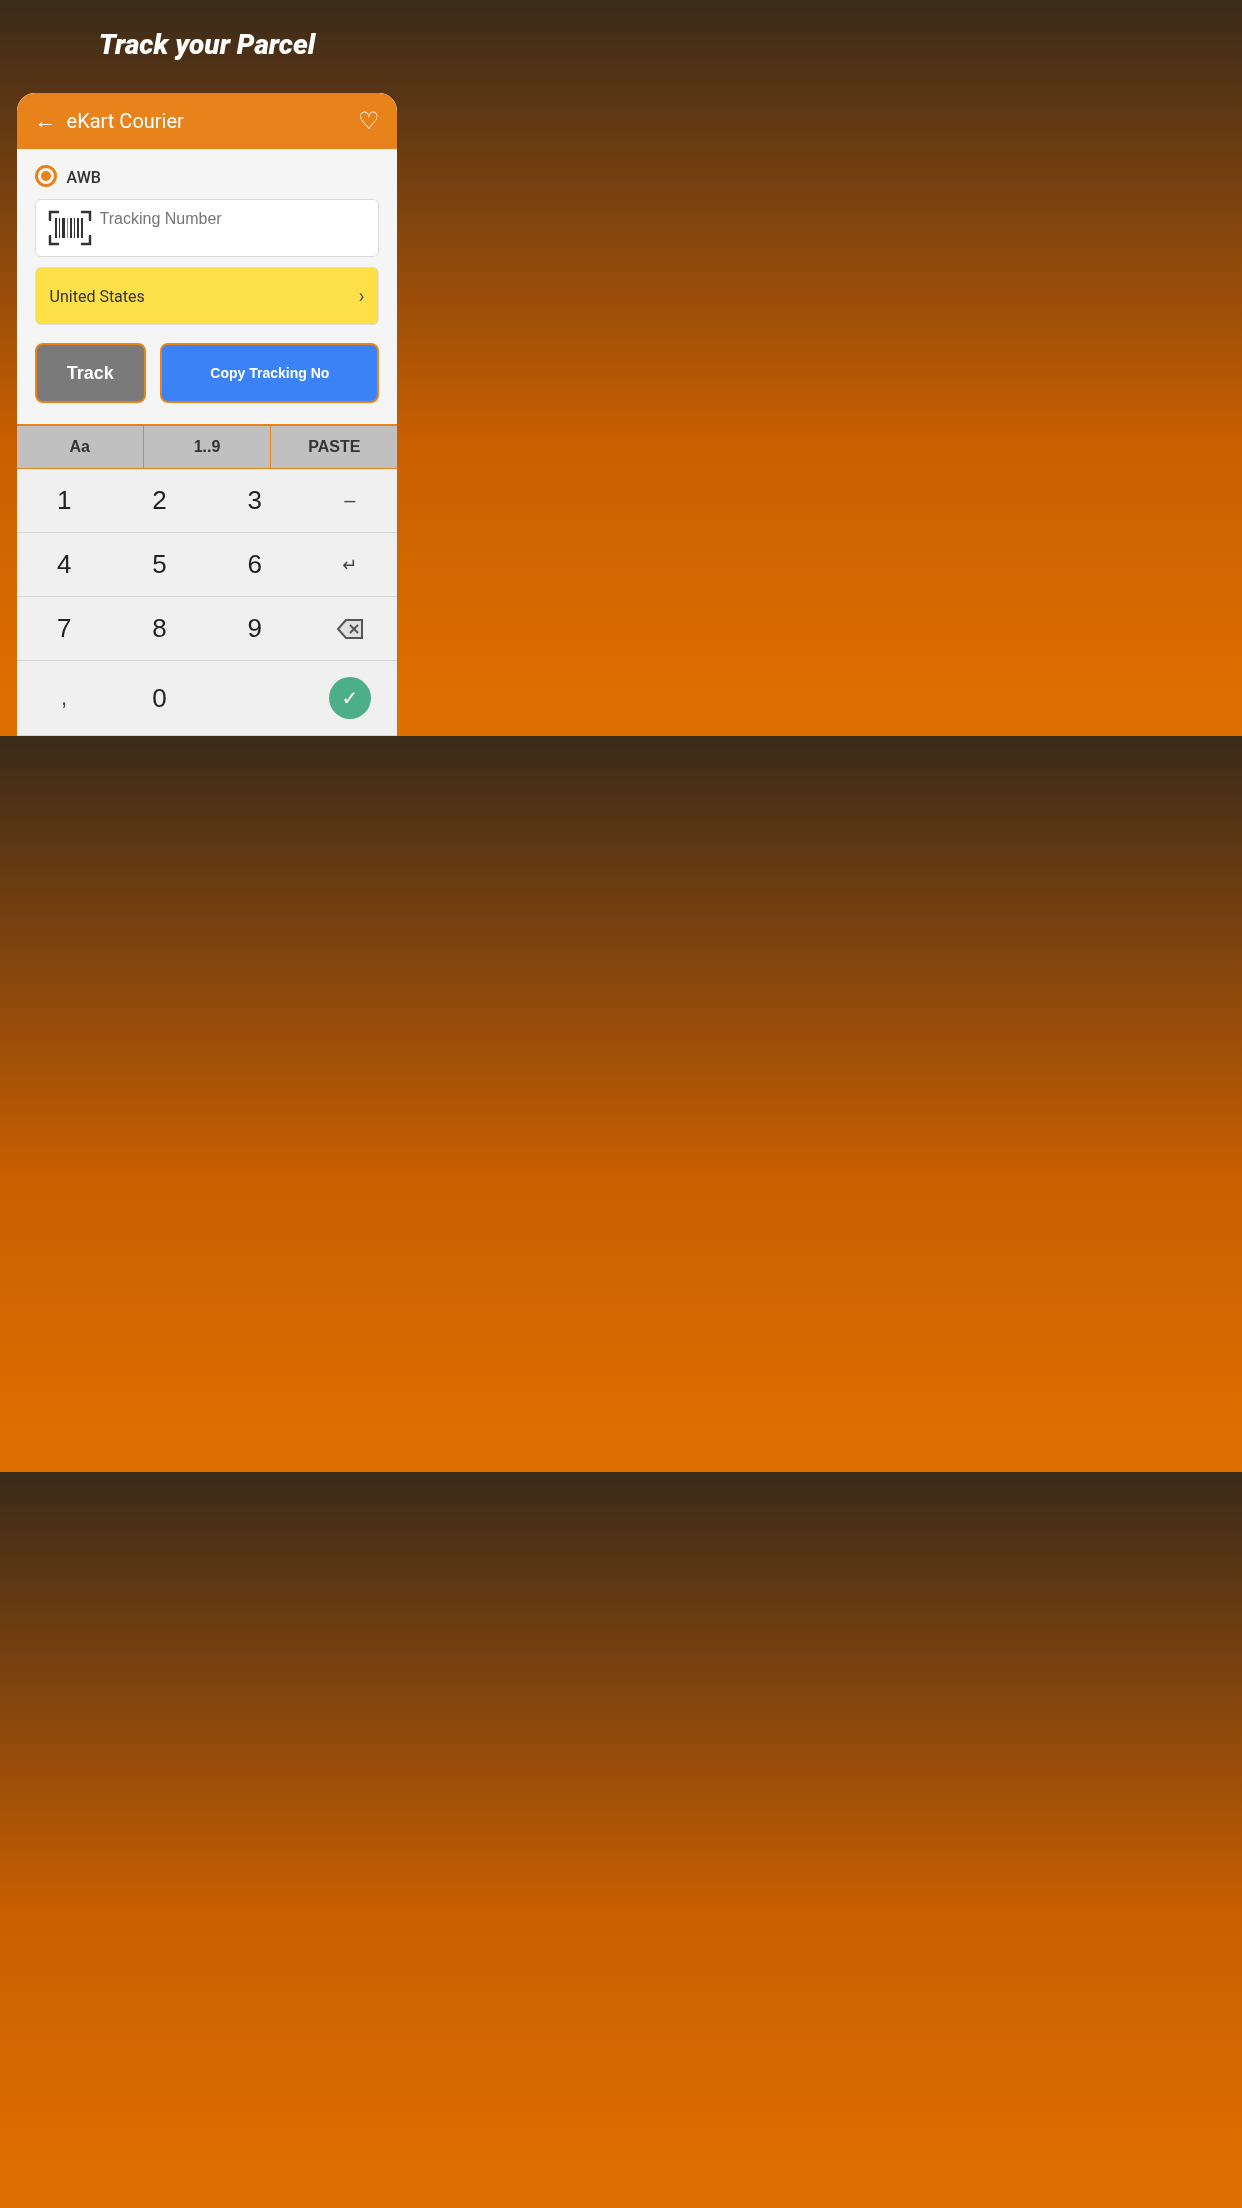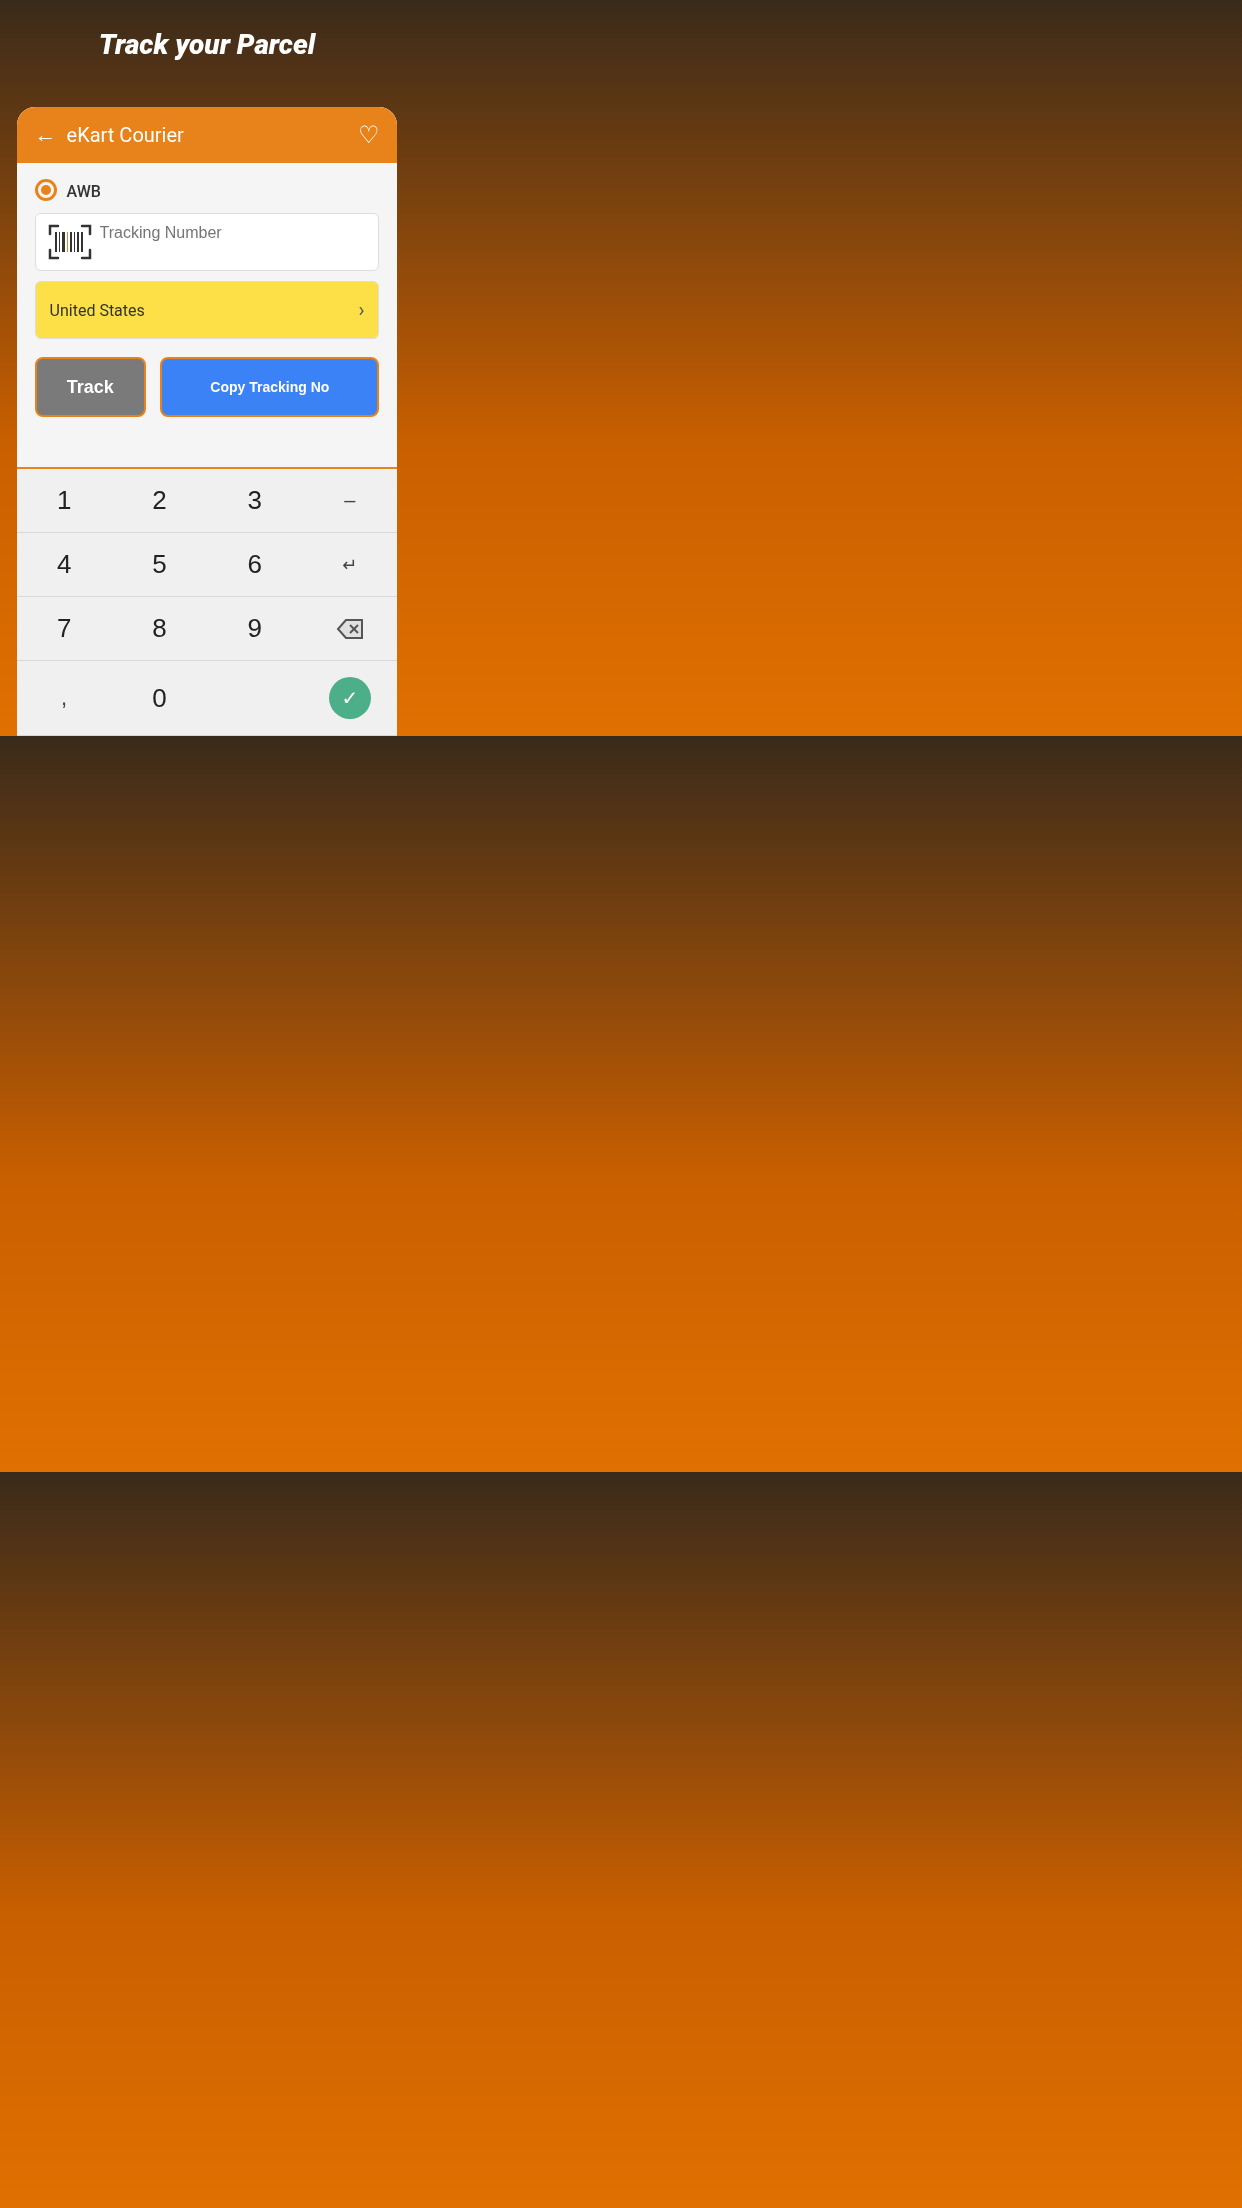--- a/index.html
+++ b/index.html
@@ -20,21 +20,21 @@
       width: 100%;
       text-align: center;
       padding: 28px 20px 16px;
       color: #fff;
     }
 
     .header-text h1 {
       font-size: 28px;
       font-style: italic;
       font-weight: 900;
-      margin-bottom: 20px;
+      margin-bottom: 6px;
     }
 
     .header-text p {
       font-size: 18px;
       font-weight: 400;
       line-height: 1.3;
     }
 
     .card {
       width: 92%;
@@ -319,20 +319,25 @@
 
     <div class="buttons-row">
       <button class="btn-track">Track</button>
       <button class="btn-copy">Copy Tracking No</button>
     </div>
 
   </div>
 
   <div class="keyboard">
 
+    <div class="kb-top-row">
+      <button class="kb-top-btn">Aa</button>
+      <button class="kb-top-btn">1..9</button>
+      <button class="kb-top-btn">PASTE</button>
+    </div>
 
     <div class="kb-grid">
       <button class="kb-key">1</button>
       <button class="kb-key">2</button>
       <button class="kb-key">3</button>
       <button class="kb-key kb-special">–</button>
 
       <button class="kb-key">4</button>
       <button class="kb-key">5</button>
       <button class="kb-key">6</button>

